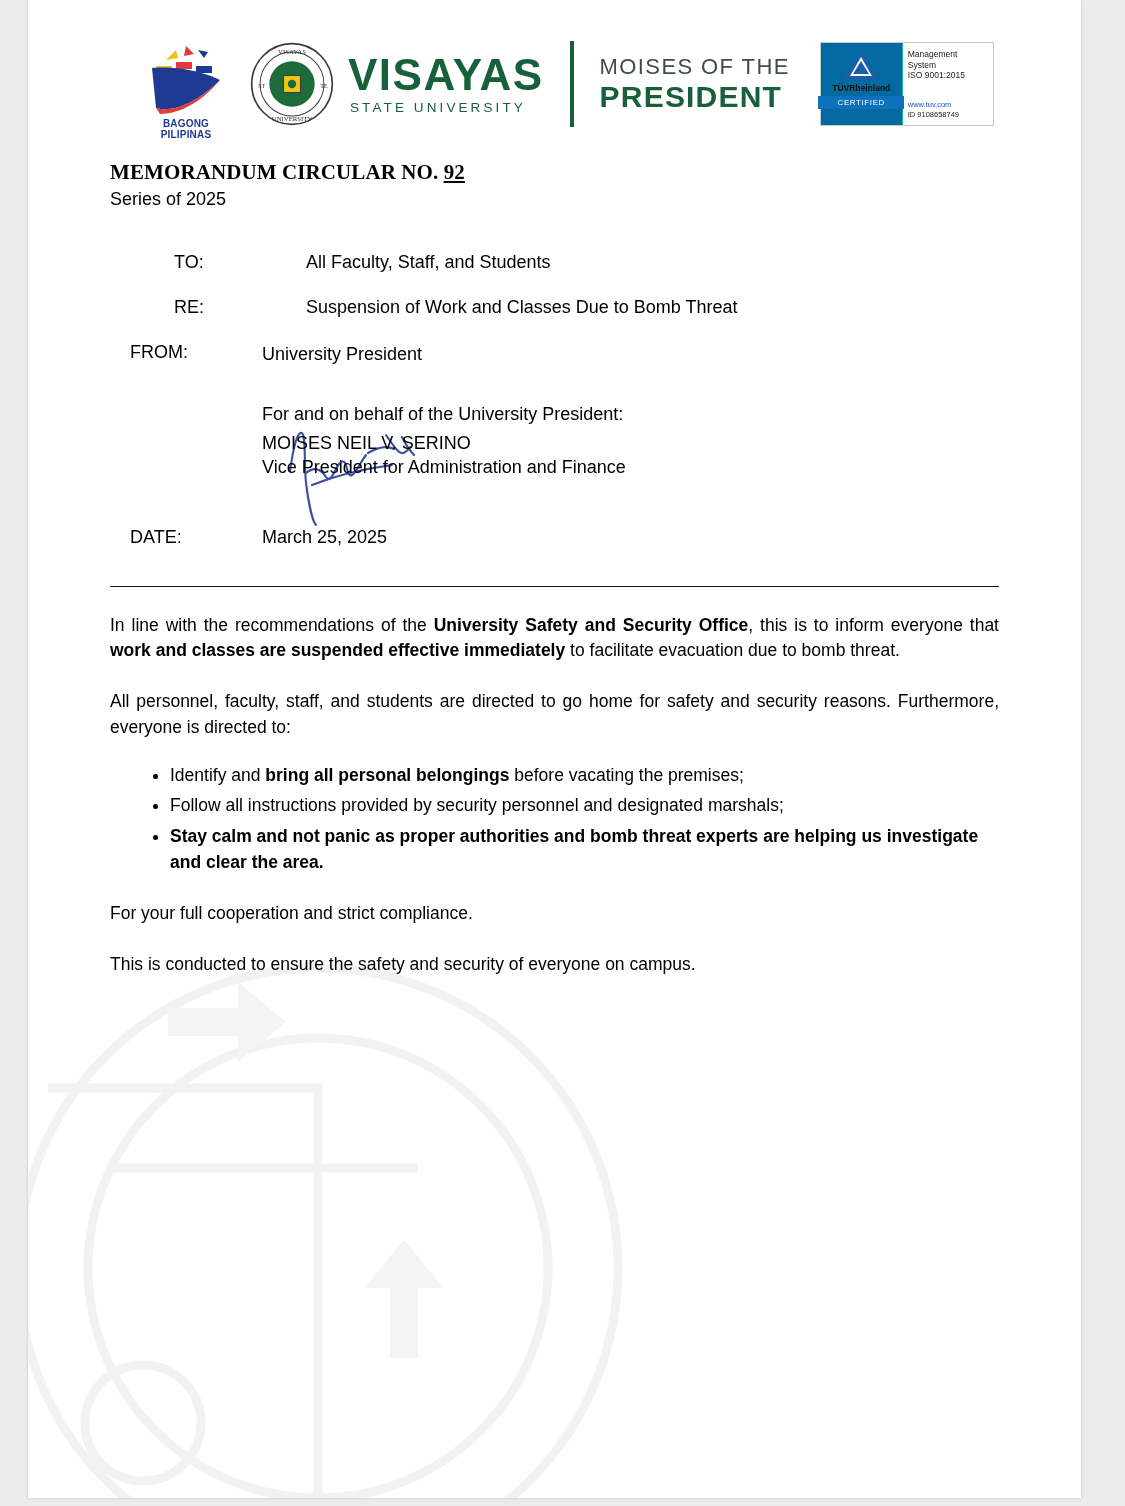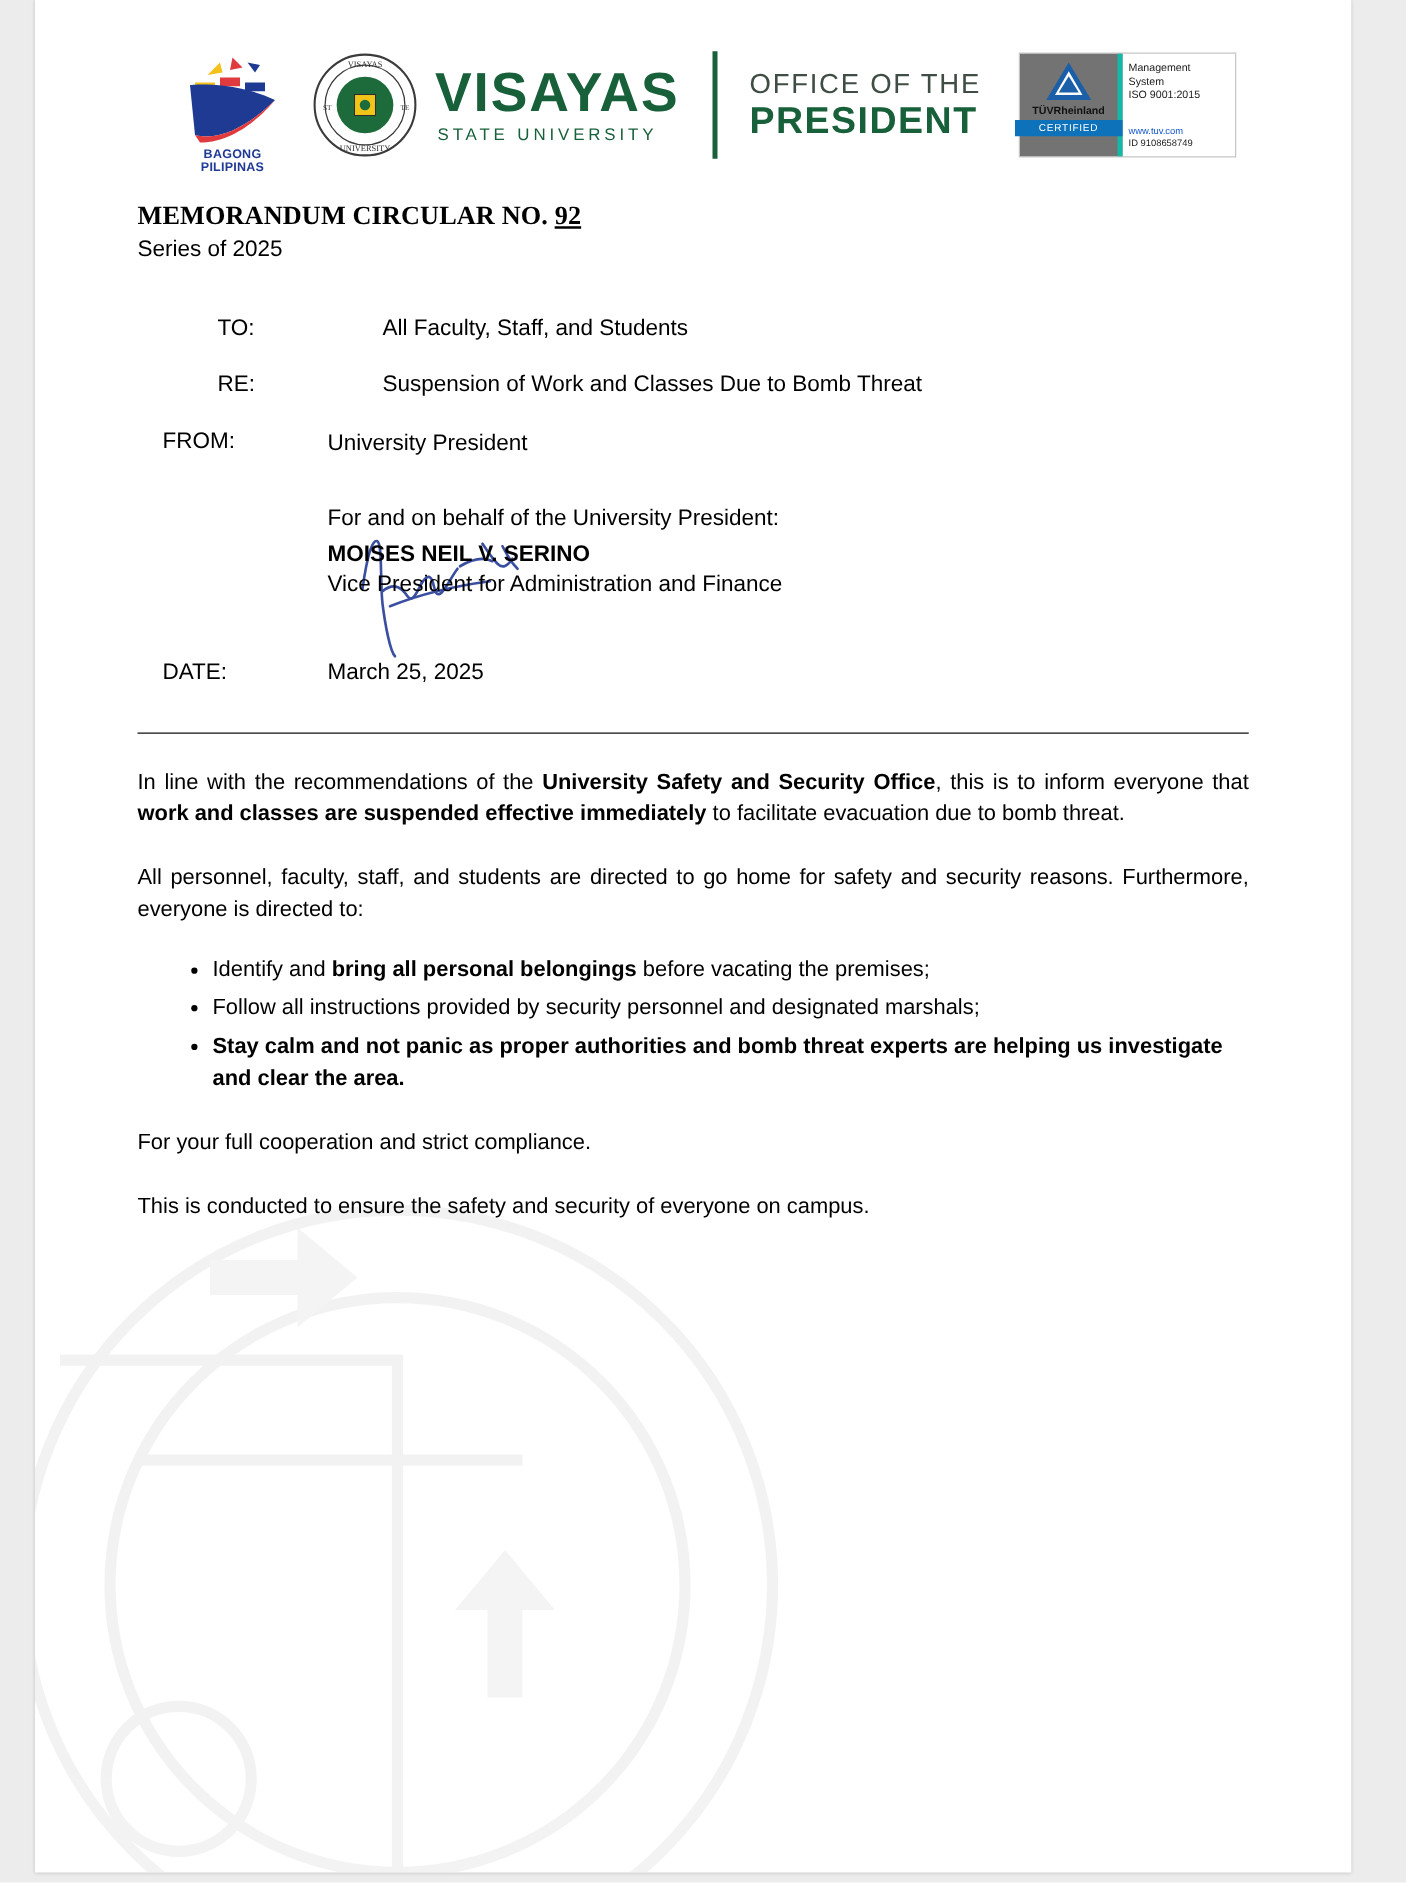--- a/index.html
+++ b/index.html
@@ -132,28 +132,28 @@
   }
   .tuv {
     display: flex;
     border: 1px solid #c6c6c6;
     width: 172px;
     height: 82px;
     background: #fff;
   }
   .tuv-left {
     width: 82px;
-    background: #737373;
+    background: #0369a1;
     display: flex;
     flex-direction: column;
     align-items: center;
     justify-content: flex-start;
     padding-top: 5px;
     box-sizing: border-box;
-    border-right: 4px solid #14b8a6;
+    border-right: 1px solid #14b8a6;
   }
   .tuv-tri {
     width: 40px; height: 34px;
   }
   .tuv-name {
     font-size: 8.5px;
     font-weight: bold;
     color: #111;
     margin-top: 1px;
   }
@@ -235,21 +235,21 @@
     height: 110px;
     pointer-events: none;
   }
   .signer {
     position: relative;
     z-index: 2;
     margin-top: 4px;
     font-size: 18px;
     line-height: 1.35;
   }
-  .signer .nm { font-weight: bold; }
+  .signer .nm { font-weight: normal; }
   .date-row {
     margin-top: 22px;
     display: flex;
     padding-left: 0;
   }
   .hr-line {
     margin: 38px 0 0 0;
     border-top: 1.5px solid #111;
     width: 100%;
   }
@@ -324,21 +324,21 @@
         </svg>
 
         <div class="visayas-word">
           <div class="big">VISAYAS</div>
           <div class="small">STATE UNIVERSITY</div>
         </div>
 
         <div class="divider-bar"></div>
 
         <div class="oop">
-          <div class="l1">OFFICE OF THE</div>
+          <div class="l1">MOISES OF THE</div>
           <div class="l2">PRESIDENT</div>
         </div>
 
         <div class="tuv">
           <div class="tuv-left">
             <svg class="tuv-tri" viewBox="0 0 40 34">
               <polygon points="20,2 38,32 2,32" fill="#1a5fa8"></polygon>
               <polygon points="20,9 31,28 9,28" fill="#ffffff"></polygon>
               <polygon points="20,13 28,26 12,26" fill="#1a5fa8"></polygon>
             </svg>

